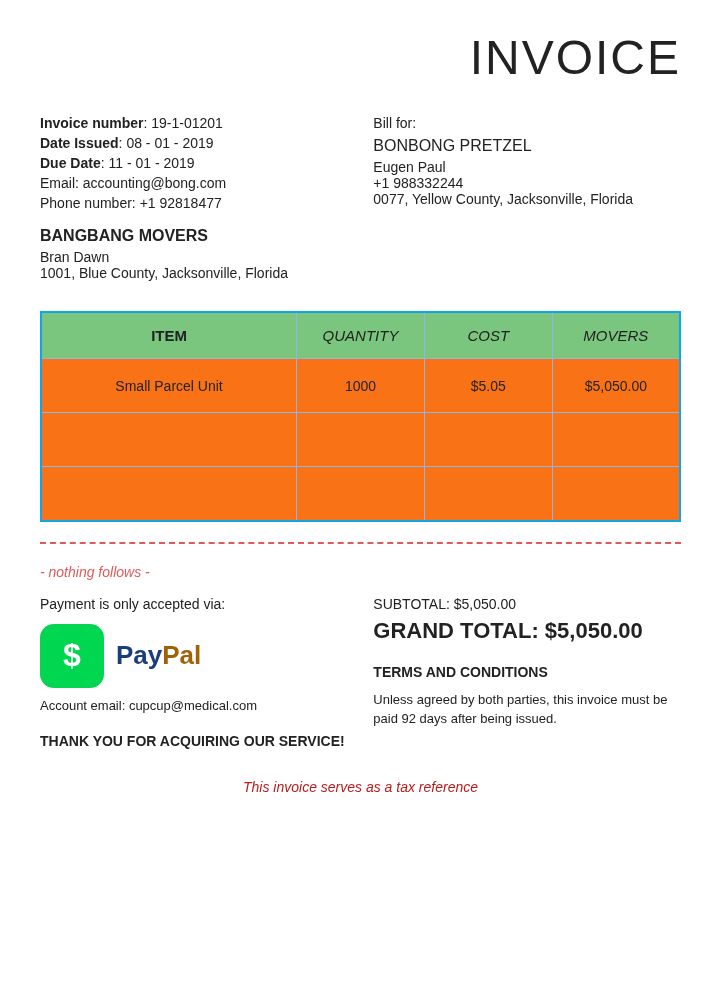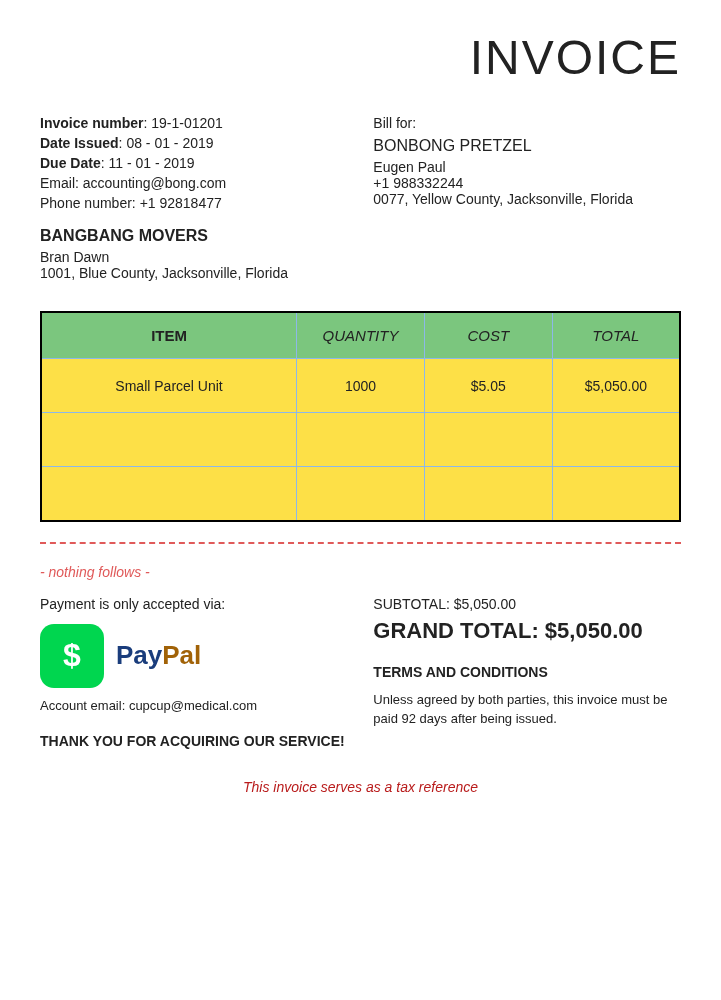--- a/index.html
+++ b/index.html
@@ -53,35 +53,35 @@
     .client-name {
       font-weight: normal;
       font-size: 16px;
       margin-bottom: 4px;
     }
 
     
     .invoice-table {
       width: 100%;
       border-collapse: collapse;
-      border: 2px solid #000000;
+      border: 2px solid #0ea5e9;
       margin-bottom: 0;
     }
 
     .invoice-table th {
       background-color: #7bc67e;
       padding: 14px 10px;
       text-align: center;
       font-weight: bold;
       font-size: 15px;
       border: 1px solid #8cb8e8;
     }
 
     .invoice-table td {
-      background-color: #fde047;
+      background-color: #f97316;
       padding: 18px 10px;
       text-align: center;
       border: 1px solid #8cb8e8;
       height: 54px;
     }
 
     .invoice-table tr.empty-row td {
       height: 54px;
     }
 
@@ -231,21 +231,21 @@
     <div>0077, Yellow County, Jacksonville, Florida</div>
   </div>
 </div>
 
 <table class="invoice-table">
   <thead>
     <tr>
       <th style="width:40%">ITEM</th>
       <th style="width:20%;font-style:italic;font-weight:normal;">QUANTITY</th>
       <th style="width:20%;font-style:italic;font-weight:normal;">COST</th>
-      <th style="width:20%;font-style:italic;font-weight:normal;">TOTAL</th>
+      <th style="width:20%;font-style:italic;font-weight:normal;">MOVERS</th>
     </tr>
   </thead>
   <tbody>
     <tr>
       <td>Small Parcel Unit</td>
       <td>1000</td>
       <td>$5.05</td>
       <td>$5,050.00</td>
     </tr>
     <tr class="empty-row">

